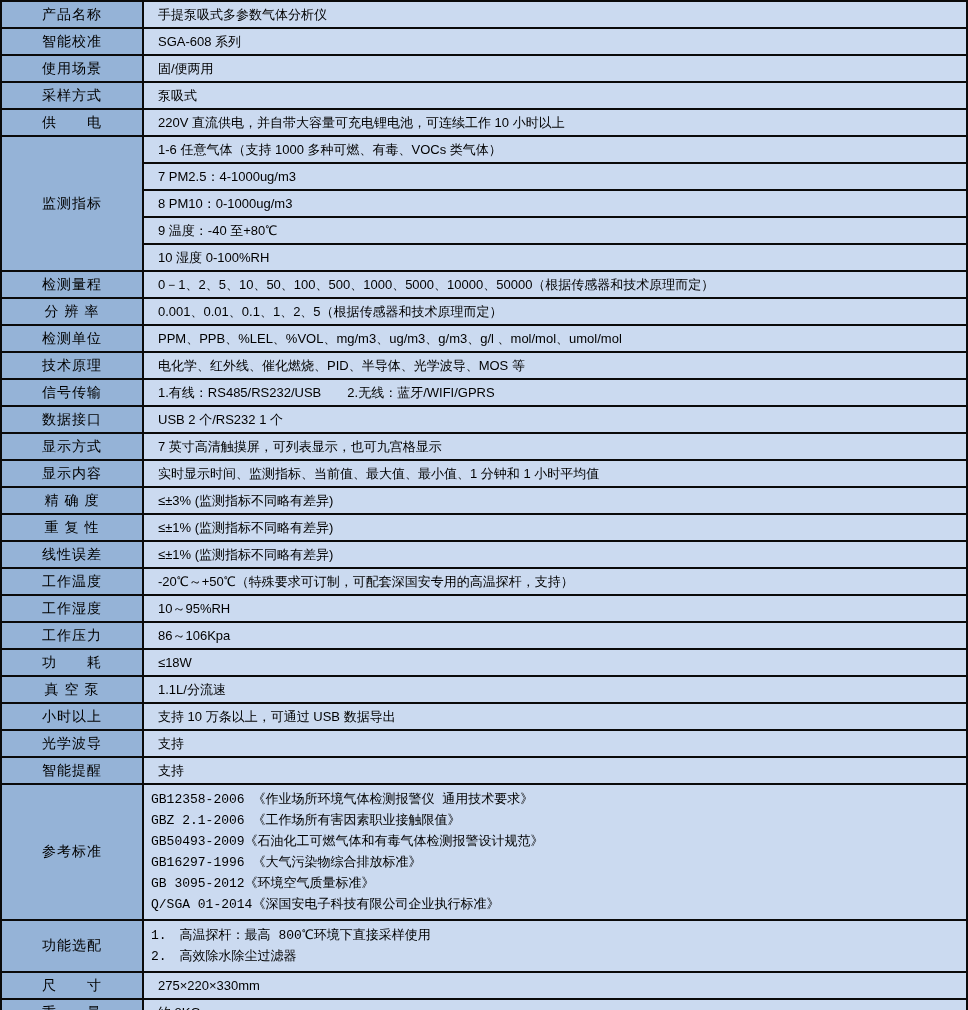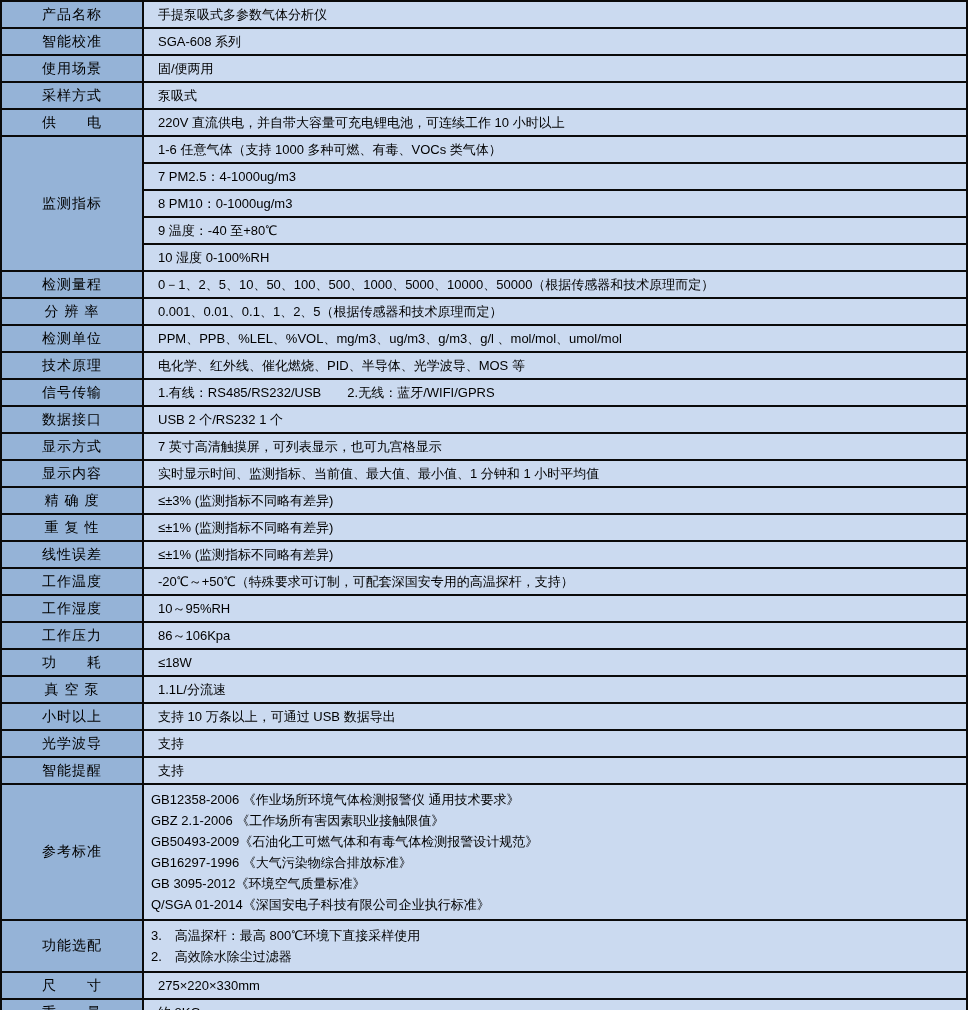--- a/index.html
+++ b/index.html
@@ -24,21 +24,21 @@
     letter-spacing:1px;
     white-space:nowrap;
   }
   td.val{
     background:#CBDAF0;
     padding:2px 14px;
     font-size:13px;
     white-space:nowrap;
   }
   tr.single{height:27px;}
-  td.val .line{line-height:21px;white-space:nowrap;}
+  td.val .line{line-height:21px;white-space:nowrap;font-family:Liberation Mono, monospace;}
   td.val.lines{padding:4px 7px;}
 </style>
 </head>
 <body>
 
 <table class="spec">
   <tbody id="spec-tbody">
       <tr class="single">
         <td class="lbl">产品名称</td>
         <td class="val">手提泵吸式多参数气体分析仪</td>
@@ -158,21 +158,21 @@
           <div class="line">GBZ 2.1-2006 《工作场所有害因素职业接触限值》</div>
           <div class="line">GB50493-2009《石油化工可燃气体和有毒气体检测报警设计规范》</div>
           <div class="line">GB16297-1996 《大气污染物综合排放标准》</div>
           <div class="line">GB 3095-2012《环境空气质量标准》</div>
           <div class="line">Q/SGA 01-2014《深国安电子科技有限公司企业执行标准》</div>
         </td>
       </tr>
       <tr>
         <td class="lbl">功能选配</td>
         <td class="val lines">
-          <div class="line">3.　高温探杆：最高 800℃环境下直接采样使用</div>
+          <div class="line">1.　高温探杆：最高 800℃环境下直接采样使用</div>
           <div class="line">2.　高效除水除尘过滤器</div>
         </td>
       </tr>
       <tr class="single">
         <td class="lbl">尺　　寸</td>
         <td class="val">275×220×330mm</td>
       </tr>
       <tr class="single">
         <td class="lbl">重　　量</td>
         <td class="val">约 8KG</td>

